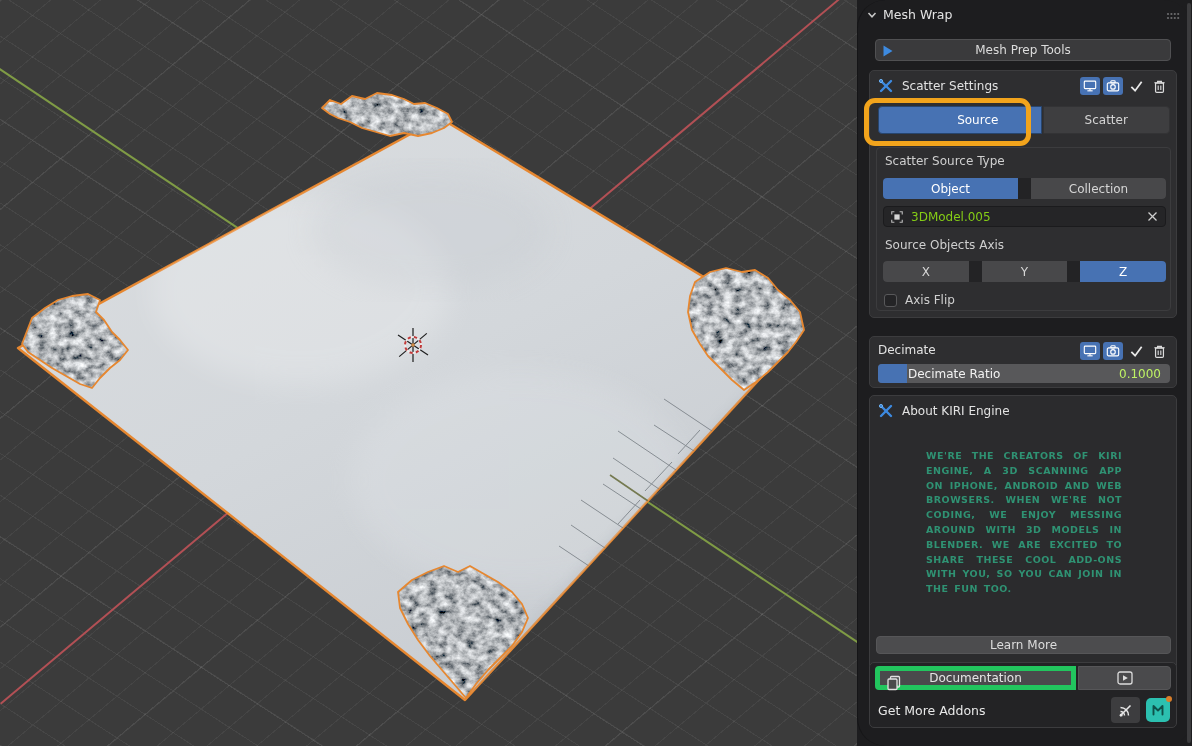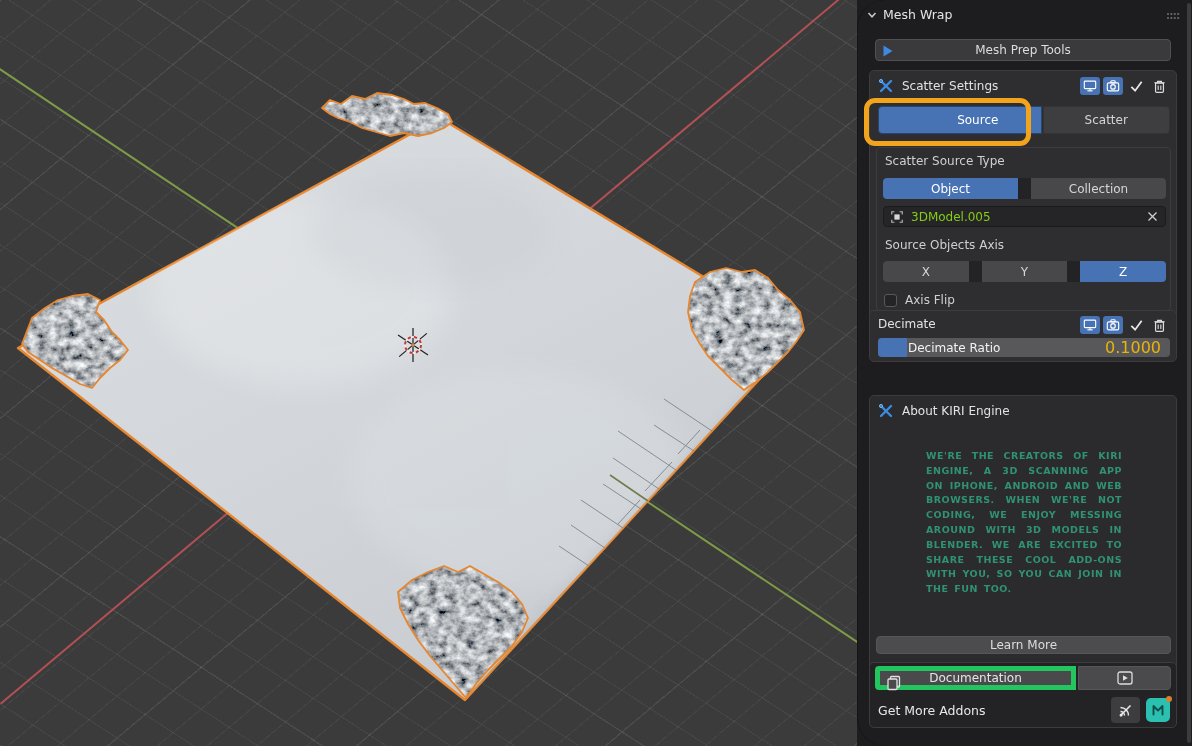--- a/index.html
+++ b/index.html
@@ -29,21 +29,21 @@
   .sb-header{position:absolute;left:9px;top:7px;display:flex;align-items:center;gap:6px;color:#e4e4e4;font-size:12.5px;}
   .grip{position:absolute;right:12px;top:12px;}
 
   .panel-btn{position:absolute;display:flex;align-items:center;justify-content:center;
     background:#3a3a3c;border:1px solid #505052;border-radius:4px;color:#dcdcdc;font-size:12px;cursor:default;}
   .mesh-prep{left:17px;top:39px;width:296px;height:22px;}
   .mesh-prep .play{position:absolute;left:7px;top:5px;}
 
   .box{position:absolute;left:11px;width:308px;background:#2e2e30;border:1px solid #3c3c3e;border-radius:5px;}
   .box-scatter{top:70px;height:248px;}
-  .box-decimate{top:310px;height:52px;padding-left:48px;}
+  .box-decimate{top:336px;height:52px;padding-left:48px;}
   .box-about{top:395px;height:313px;background:#2b2b2d;}
   .box-footer{top:662px;height:66px;background:#232325;}
 
   .box-head{position:absolute;left:8px;top:7px;display:flex;align-items:center;gap:8px;color:#e2e2e2;font-size:12px;}
   .head-icons{position:absolute;right:7px;top:6px;display:flex;align-items:center;gap:3px;}
   .icon-btn{width:20px;height:18px;border-radius:3px;display:flex;align-items:center;justify-content:center;}
   .icon-blue{background:#4772b3;}
   .icon-plain{background:transparent;}
 
   .tabs{position:absolute;left:8px;top:35px;width:292px;height:28px;display:flex;gap:1px;}
@@ -62,21 +62,21 @@
   .obj-field{position:absolute;left:6px;top:58px;width:283px;height:21px;background:#252527;border:1px solid #1b1b1d;border-radius:4px;display:flex;align-items:center;color:#84cc16;font-size:12px;}
   .obj-field .fname{margin-left:7px;}
   .obj-field .xic{margin-left:auto;margin-right:7px;}
 
   .chk-row{position:absolute;left:7px;top:145px;display:flex;align-items:center;gap:8px;}
   .chk{width:13px;height:13px;background:#242426;border:1px solid #58585a;border-radius:3px;}
 
   .slider{position:absolute;left:8px;top:27px;width:292px;height:19px;background:#58585a;border-radius:4px;overflow:hidden;display:flex;align-items:center;}
   .slider .fill{position:absolute;left:0;top:0;bottom:0;width:10%;background:#4772b3;}
   .slider .sl-label{position:relative;margin-left:30px;color:#f2f2f2;font-size:12px;}
-  .slider .sl-value{position:relative;margin-left:auto;margin-right:9px;color:#eab308;font-size:16px;}
+  .slider .sl-value{position:relative;margin-left:auto;margin-right:9px;color:#bef264;font-size:12px;}
 
   .about-body{position:absolute;left:56px;top:53px;width:196px;color:#2f9273;font-size:9.5px;font-weight:bold;letter-spacing:0.5px;word-spacing:2px;line-height:14.8px;text-align:justify;}
   .learn-more{left:6px;top:240px;width:295px;height:18px;background:#4c4c4e;border:1px solid #565658;}
 
   .doc-row{position:absolute;left:5px;top:3px;width:296px;height:24px;display:flex;gap:2px;}
   .doc-main{flex:1;position:relative;background:#4a4a4c;border:5px solid #22c55e;border-radius:4px 0 0 4px;display:flex;align-items:center;justify-content:center;color:#e5e5e5;font-size:12px;}
   .doc-main .pages{position:absolute;left:6px;top:4px;}
   .doc-video{width:93px;background:#4a4a4c;border:1px solid #565658;border-radius:0 4px 4px 0;display:flex;align-items:center;justify-content:center;}
 
   .getmore{position:absolute;left:8px;top:33px;width:292px;height:28px;display:flex;align-items:center;}

